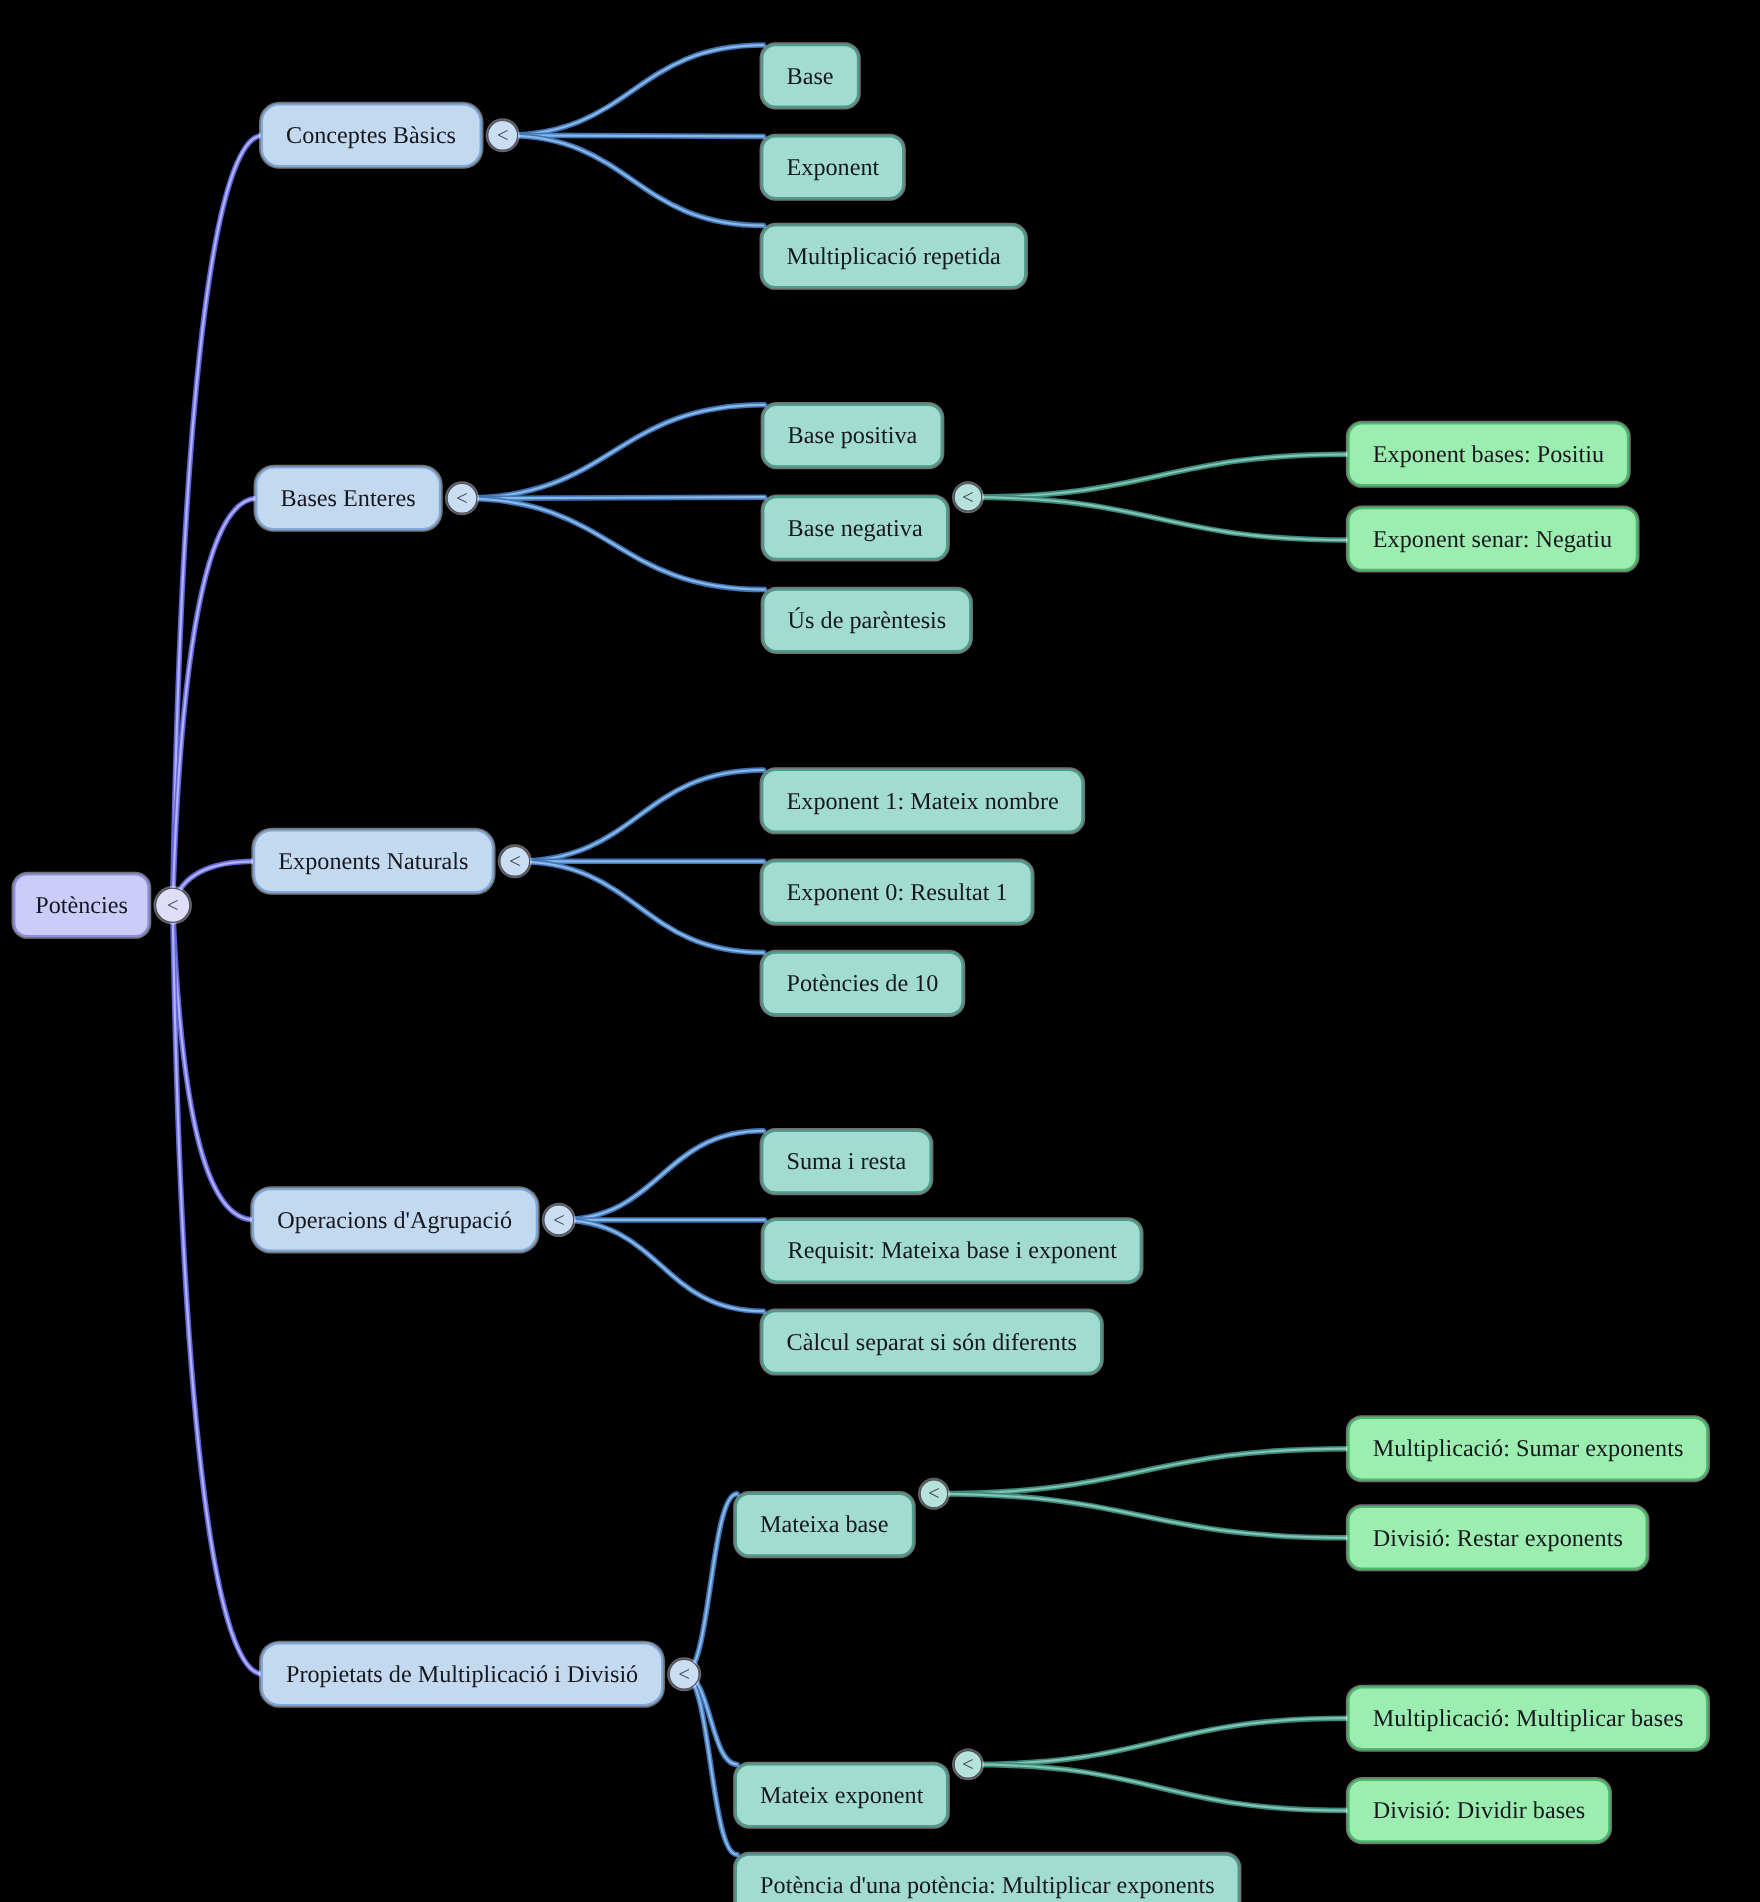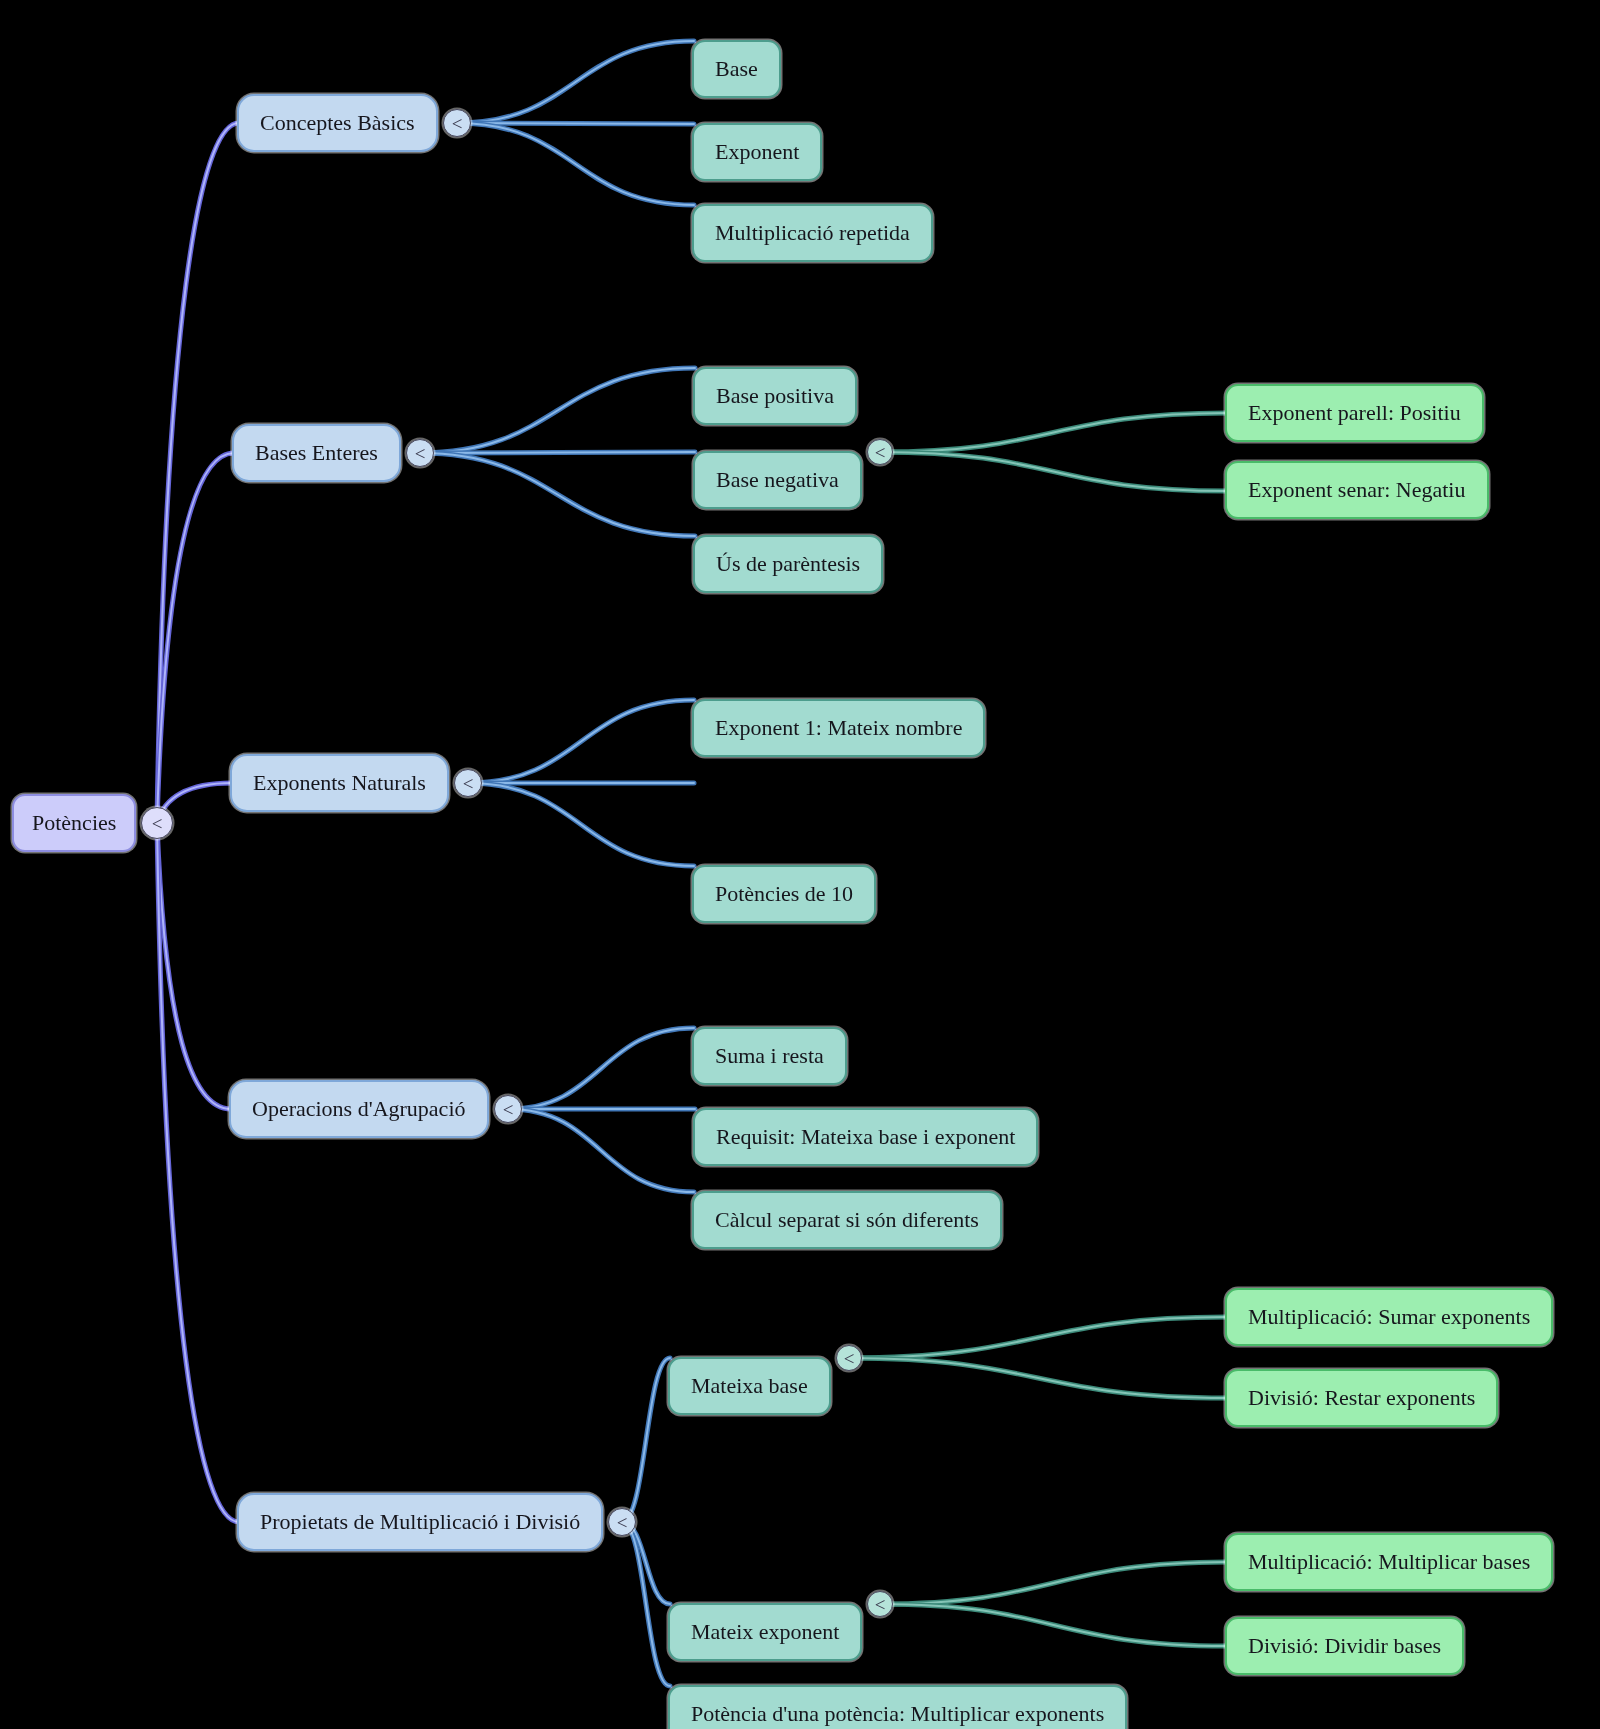--- a/index.html
+++ b/index.html
@@ -96,29 +96,30 @@
   <div class="node l1" id="n-operacions" style="left: 229px; top: 1080px;">Operacions d'Agrupació</div>
   <div class="node l1" id="n-propietats" style="left: 237px; top: 1493px;">Propietats de Multiplicació i Divisió</div>
 
   <div class="node l2" id="n-base" style="left: 692px; top: 12px;">Base</div>
   <div class="node l2" id="n-exponent" style="left: 692px; top: 95px;">Exponent</div>
   <div class="node l2" id="n-multrep" style="left: 692px; top: 176px;">Multiplicació repetida</div>
   <div class="node l2" id="n-basepos" style="left: 693px; top: 339px;">Base positiva</div>
   <div class="node l2" id="n-baseneg" style="left: 693px; top: 423px;">Base negativa</div>
   <div class="node l2" id="n-usparen" style="left: 693px; top: 507px;">Ús de parèntesis</div>
   <div class="node l2" id="n-exp1" style="left: 692px; top: 671px;">Exponent 1: Mateix nombre</div>
+  <div class="node l2" id="n-exp0" style="left: 692px; top: 754px;">Exponent 0: Resultat 1</div>
   <div class="node l2" id="n-pot10" style="left: 692px; top: 837px;">Potències de 10</div>
   <div class="node l2" id="n-suma" style="left: 692px; top: 999px;">Suma i resta</div>
   <div class="node l2" id="n-requisit" style="left: 693px; top: 1080px;">Requisit: Mateixa base i exponent</div>
   <div class="node l2" id="n-calcul" style="left: 692px; top: 1163px;">Càlcul separat si són diferents</div>
   <div class="node l2" id="n-mateixabase" style="left: 668px; top: 1329px;">Mateixa base</div>
   <div class="node l2" id="n-mateixexp" style="left: 668px; top: 1575px;">Mateix exponent</div>
   <div class="node l2" id="n-potpot" style="left: 668px; top: 1657px;">Potència d'una potència: Multiplicar exponents</div>
 
-  <div class="node l3" id="n-parell" style="left: 1225px; top: 384px;">Exponent parell: Positiu</div>
+  <div class="node l3" id="n-parell" style="left: 1225px; top: 384px;">Exponent bases: Positiu</div>
   <div class="node l3" id="n-senar" style="left: 1225px; top: 461px;">Exponent senar: Negatiu</div>
   <div class="node l3" id="n-multsumar" style="left: 1225px; top: 1288px;">Multiplicació: Sumar exponents</div>
   <div class="node l3" id="n-divrestar" style="left: 1225px; top: 1369px;">Divisió: Restar exponents</div>
   <div class="node l3" id="n-multbases" style="left: 1225px; top: 1533px;">Multiplicació: Multiplicar bases</div>
   <div class="node l3" id="n-divbases" style="left: 1225px; top: 1617px;">Divisió: Dividir bases</div>
 <div class="circle c0" style="width: 32px; height: 32px; left: 141px; top: 807px;">&lt;</div>
     <div class="circle c1" style="width: 28px; height: 28px; left: 443px; top: 109px;">&lt;</div>
     <div class="circle c1" style="width: 28px; height: 28px; left: 406px; top: 439px;">&lt;</div>
     <div class="circle c1" style="width: 28px; height: 28px; left: 454px; top: 769px;">&lt;</div>
     <div class="circle c1" style="width: 28px; height: 28px; left: 494px; top: 1095px;">&lt;</div>

